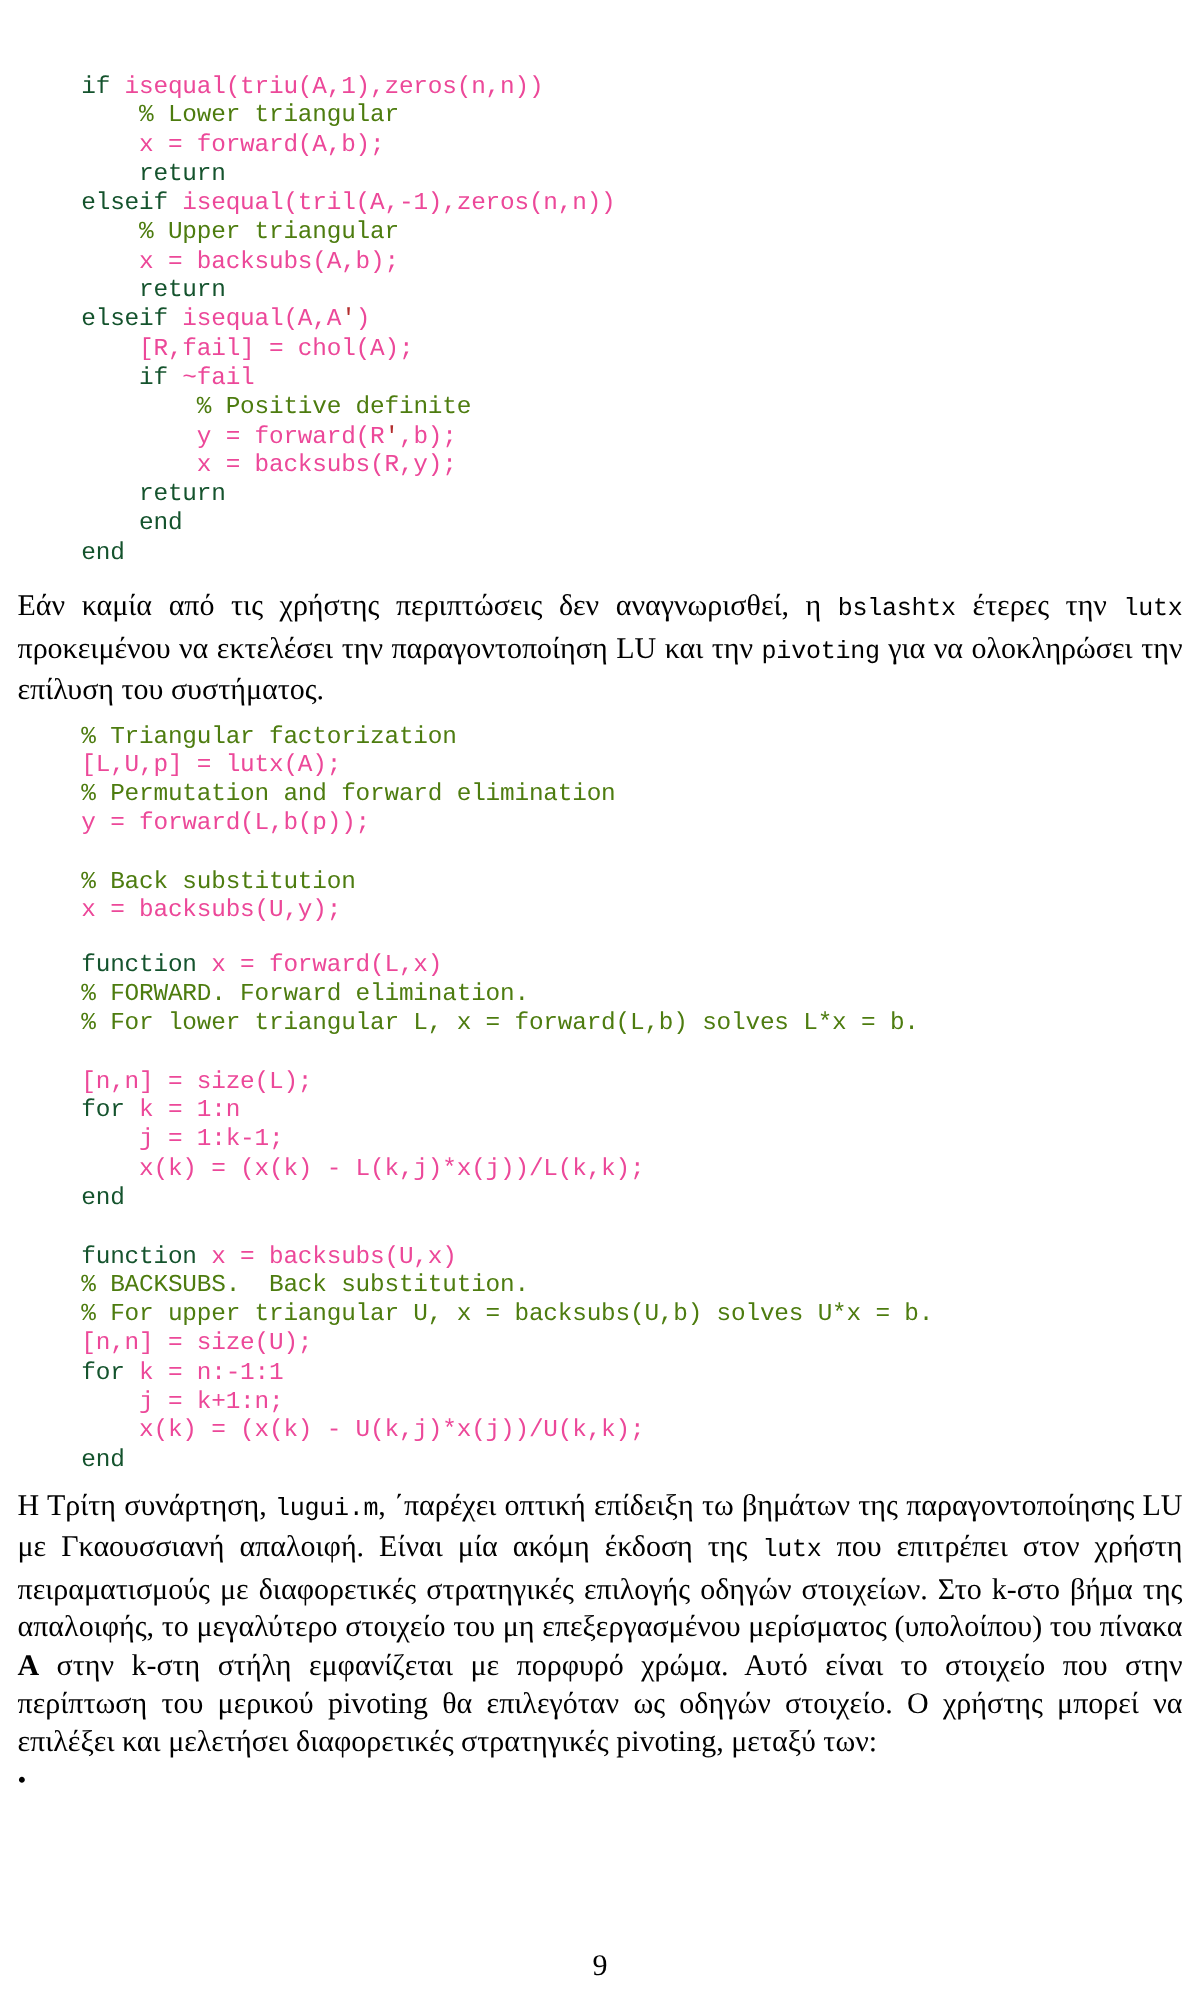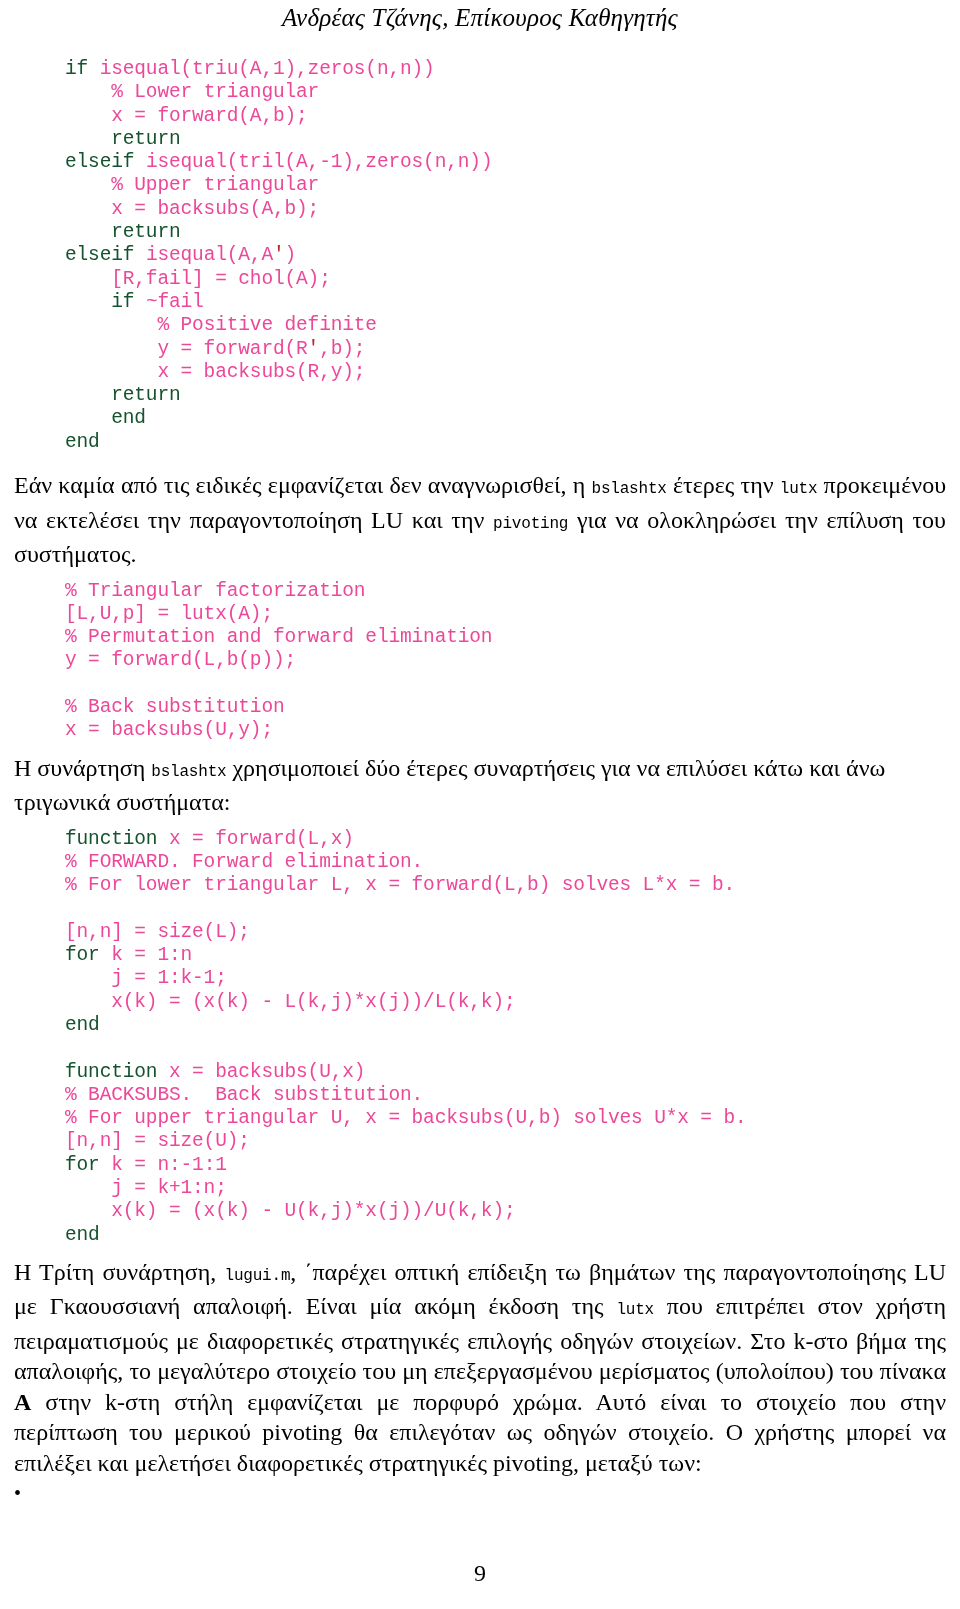--- a/index.html
+++ b/index.html
@@ -49,37 +49,37 @@
     font-family: "Liberation Mono", "DejaVu Sans Mono", monospace;
     font-size: 19.5px;
     line-height: 23.3px;
     white-space: pre;
     margin: 0;
     padding-left: 51px;
     letter-spacing: -0.15px;
   }
   .code .ln { display: block; min-height: 23.3px; }
   .kw  { color: #14532d; }
-  .cm  { color: #ec4899; margin-top: 20px; }
+  .cm  { color: #4d7c0f; margin-top: 20px; }
   .pl  { color: #ec4899; }
   .tr  { color: #b32d2d; }
 
   
   p.para {
     margin: 0;
     font-size: 24px;
     line-height: 30.5px;
     text-align: justify;
     text-justify: inter-word;
     font-family: "Liberation Serif", "DejaVu Serif", serif;
   }
   p.para.nojust { text-align: left; }
   code.inl {
     font-family: "Liberation Mono", "DejaVu Sans Mono", monospace;
-    font-size: 16px;
+    font-size: 20px;
     letter-spacing: -0.2px;
   }
   .bold { font-weight: bold; }
 
   .gap-s { height: 10px; }
   .gap-m { height: 16px; }
 
   
   ul.bullets {
     margin: 0;
@@ -109,37 +109,35 @@
     text-align: center;
     font-size: 24px;
     font-family: "Liberation Serif", "DejaVu Serif", serif;
   }
 </style>
 </head>
 <body>
 
 <div class="page">
 
-  <div class="running-header">Ανδρέας Τζάνης, Επίκουρος Καθηγητής</div>
 
   <div class="content">
 
     <pre class="code"><span class="ln"><span class="kw">if </span><span class="pl">isequal(triu(A,1),zeros(n,n))</span></span><span class="ln"><span class="pl">    </span><span class="cm">% Lower triangular</span></span><span class="ln"><span class="pl">    x = forward(A,b);</span></span><span class="ln"><span class="pl">    </span><span class="kw">return</span></span><span class="ln"><span class="kw">elseif </span><span class="pl">isequal(tril(A,-1),zeros(n,n))</span></span><span class="ln"><span class="pl">    </span><span class="cm">% Upper triangular</span></span><span class="ln"><span class="pl">    x = backsubs(A,b);</span></span><span class="ln"><span class="pl">    </span><span class="kw">return</span></span><span class="ln"><span class="kw">elseif </span><span class="pl">isequal(A,A</span><span class="tr">'</span><span class="pl">)</span></span><span class="ln"><span class="pl">    [R,fail] = chol(A);</span></span><span class="ln"><span class="pl">    </span><span class="kw">if </span><span class="pl">~fail</span></span><span class="ln"><span class="pl">        </span><span class="cm">% Positive definite</span></span><span class="ln"><span class="pl">        y = forward(R</span><span class="tr">'</span><span class="pl">,b);</span></span><span class="ln"><span class="pl">        x = backsubs(R,y);</span></span><span class="ln"><span class="pl">    </span><span class="kw">return</span></span><span class="ln"><span class="pl">    </span><span class="kw">end</span></span><span class="ln"><span class="kw">end</span></span></pre>
 
     <div class="gap-m"></div>
 
-    <p class="para"><span>Εάν καμία από τις ειδικές εμφανίζεται δεν αναγνωρισθεί, η </span><code class="inl">bslashtx</code><span> έτερες την </span><code class="inl">lutx</code><span> προκειμένου να εκτελέσει την παραγοντοποίηση LU και την </span><code class="inl">pivoting</code><span> για να ολοκληρώσει την επίλυση του συστήματος.</span></p>
+    <p class="para"><span>Εάν καμία από τις χρήστης περιπτώσεις δεν αναγνωρισθεί, η </span><code class="inl">bslashtx</code><span> έτερες την </span><code class="inl">lutx</code><span> προκειμένου να εκτελέσει την παραγοντοποίηση LU και την </span><code class="inl">pivoting</code><span> για να ολοκληρώσει την επίλυση του συστήματος.</span></p>
 
     <div class="gap-s"></div>
 
     <pre class="code"><span class="ln"><span class="cm">% Triangular factorization</span></span><span class="ln"><span class="pl">[L,U,p] = lutx(A);</span></span><span class="ln"><span class="cm">% Permutation and forward elimination</span></span><span class="ln"><span class="pl">y = forward(L,b(p));</span></span><span class="ln">&nbsp;</span><span class="ln"><span class="cm">% Back substitution</span></span><span class="ln"><span class="pl">x = backsubs(U,y);</span></span></pre>
 
     <div class="gap-s"></div>
 
-    <p class="para nojust"><span>Η συνάρτηση </span><code class="inl">bslashtx</code><span> χρησιμοποιεί δύο έτερες συναρτήσεις για να επιλύσει κάτω και άνω τριγωνικά συστήματα:</span></p>
 
     <div class="gap-s"></div>
 
     <pre class="code"><span class="ln"><span class="kw">function </span><span class="pl">x = forward(L,x)</span></span><span class="ln"><span class="cm">% FORWARD. Forward elimination.</span></span><span class="ln"><span class="cm">% For lower triangular L, x = forward(L,b) solves L*x = b.</span></span><span class="ln">&nbsp;</span><span class="ln"><span class="pl">[n,n] = size(L);</span></span><span class="ln"><span class="kw">for </span><span class="pl">k = 1:n</span></span><span class="ln"><span class="pl">    j = 1:k-1;</span></span><span class="ln"><span class="pl">    x(k) = (x(k) - L(k,j)*x(j))/L(k,k);</span></span><span class="ln"><span class="kw">end</span></span><span class="ln">&nbsp;</span><span class="ln"><span class="kw">function </span><span class="pl">x = backsubs(U,x)</span></span><span class="ln"><span class="cm">% BACKSUBS.  Back substitution.</span></span><span class="ln"><span class="cm">% For upper triangular U, x = backsubs(U,b) solves U*x = b.</span></span><span class="ln"><span class="pl">[n,n] = size(U);</span></span><span class="ln"><span class="kw">for </span><span class="pl">k = n:-1:1</span></span><span class="ln"><span class="pl">    j = k+1:n;</span></span><span class="ln"><span class="pl">    x(k) = (x(k) - U(k,j)*x(j))/U(k,k);</span></span><span class="ln"><span class="kw">end</span></span></pre>
 
     <div class="gap-s"></div>
 
     <p class="para"><span>Η Τρίτη συνάρτηση, </span><code class="inl">lugui.m</code><span>, ΄παρέχει οπτική επίδειξη τω βημάτων της παραγοντοποίησης LU με Γκαουσσιανή απαλοιφή. Είναι μία ακόμη έκδοση της </span><code class="inl">lutx</code><span> που επιτρέπει στον χρήστη πειραματισμούς με διαφορετικές στρατηγικές επιλογής οδηγών στοιχείων. Στο k-στο βήμα της απαλοιφής, το μεγαλύτερο στοιχείο του μη επεξεργασμένου μερίσματος (υπολοίπου) του πίνακα </span><span class="bold">A</span><span> στην k-στη στήλη εμφανίζεται με πορφυρό χρώμα. Αυτό είναι το στοιχείο που στην περίπτωση του μερικού pivoting θα επιλεγόταν ως οδηγών στοιχείο. Ο χρήστης μπορεί να επιλέξει και μελετήσει διαφορετικές στρατηγικές pivoting, μεταξύ των:</span></p>
 
     <ul class="bullets">

